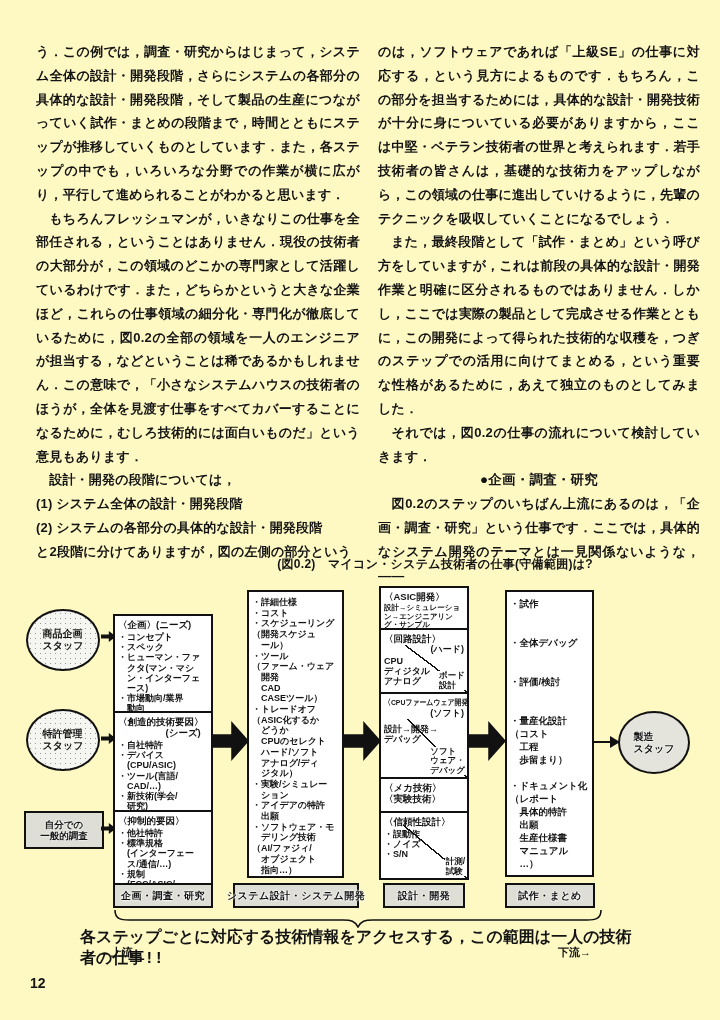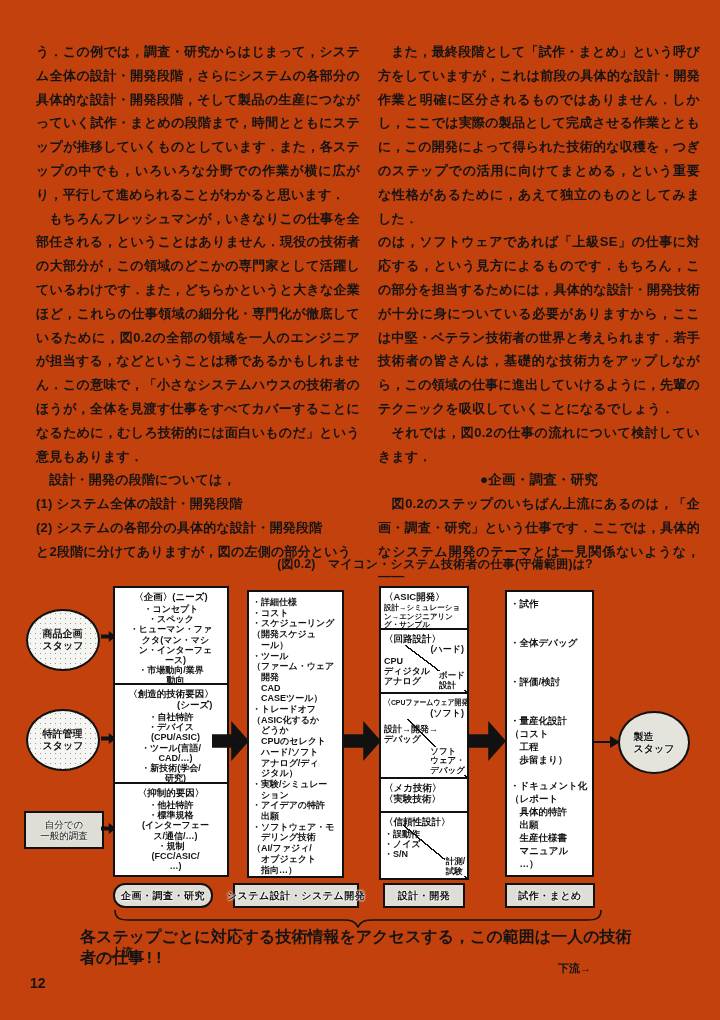--- a/index.html
+++ b/index.html
@@ -1,18 +1,18 @@
 <!DOCTYPE html>
 <html><head>
 <meta charset="utf-8">
 <style>
   * { margin:0; padding:0; box-sizing:border-box; }
   html,body { background:#ffffff; }
   .page {
-    position:relative; width:720px; height:1020px; background:#c2410c;
+    position:relative; width:720px; height:1020px; background:#fef9c3;
     font-family:"Liberation Sans","DejaVu Sans",sans-serif; color:#141414;
     overflow:hidden;
   }
   
   .textcol {
     position:absolute; top:40px; font-size:13px; line-height:23.8px;
     font-weight:600; text-align:justify; letter-spacing:0.2px;
   }
   #left-col  { left:36px;  width:324px; }
   #right-col { left:378px; width:322px; }
@@ -35,38 +35,38 @@
   #input-patent  { left:26px; top:709px; width:74px; height:62px; }
   .hatchbg {
     background-color:#dedeD6;
     background-image:radial-gradient(#4f4f49 22%, transparent 23%),
                      radial-gradient(#4f4f49 22%, transparent 23%);
     background-size:4px 4px; background-position:0 0,2px 2px;
   }
   #input-self {
     position:absolute; left:24px; top:811px; width:80px; height:38px;
     border:2px solid #111; display:flex; align-items:center; justify-content:center;
-    text-align:center; font-size:9.5px; font-weight:400; line-height:11px;
+    text-align:center; font-size:9.5px; font-weight:700; line-height:11px;
     white-space:pre-line; text-shadow:0 0 2px #fff,0 0 2px #fff;
   }
   #output-circle {
     left:618px; top:711px; width:72px; height:63px;
     background-color:#e4e4dc; background-size:3.5px 3.5px;
     text-shadow:0 0 2px #fff,0 0 2px #fff;
   }
   .arrow-sm {
     position:absolute; left:101px; width:15px; height:11px; background:#111;
     clip-path:polygon(0 32%,52% 32%,52% 0,100% 50%,52% 100%,52% 68%,0 68%);
   }
   .arrow-big {
     position:absolute; top:721px; width:37px; height:40px; background:#111;
     clip-path:polygon(0 33%,52% 33%,52% 0,100% 50%,52% 100%,52% 67%,0 67%);
   }
   .colbox { position:absolute; border:2px solid #111; background:#fff; }
-  #col1 { left:113px; top:586px; width:116px; height:291px;text-align:center; }
+  #col1 { left:113px; top:614px; width:100px; height:291px; }
   #col2 { left:247px; top:590px; width:97px;  height:288px; }
   #col3 { left:379px; top:586px; width:90px;  height:294px; }
   #col4 { left:505px; top:590px; width:89px;  height:287px; }
   .sect { position:relative; border-bottom:2px solid #111; padding:3px 3px 2px; overflow:hidden; }
   .sect.last { border-bottom:none; }
   .sec-h { font-size:9.5px; font-weight:700; line-height:11px; white-space:pre-line; }
   .sec-h.tight { font-size:8px; transform:scaleX(0.86); transform-origin:left center; white-space:nowrap; }
   .sec-b { font-size:9px; font-weight:700; line-height:10.2px; white-space:pre-line; margin-top:2px; }
   .sec-b.small { font-size:7.5px; line-height:8.6px; }
   #col2 .sec-b { font-size:9px; line-height:10.7px; }
@@ -81,56 +81,56 @@
   .corner {
     position:absolute; right:2px; bottom:2px; font-size:8.5px; font-weight:700;
     line-height:9.5px; white-space:pre-line; background:#fff; padding-left:1px;
   }
   .stage {
     position:absolute; top:883px; height:25px; border:2px solid #111;
     display:flex; align-items:center; justify-content:center;
     font-weight:700; font-size:10px; letter-spacing:0.5px;
     text-shadow:0 0 2px #fff,0 0 2px #fff,0 0 3px #fff; white-space:nowrap;
   }
-  #stage-1 { left:113px; width:100px;border-radius:12px; }
+  #stage-1 { left:113px; width:100px; }
   #stage-2 { left:233px; width:126px; }
   #stage-3 { left:383px; width:82px; }
   #stage-4 { left:505px; width:90px; }
   #out-line { position:absolute; left:592px; top:741px; width:22px; height:2px; background:#111; }
   #out-head {
     position:absolute; left:610px; top:736px; width:10px; height:12px; background:#111;
     clip-path:polygon(0 0,100% 50%,0 100%);
   }
   #brace-svg { position:absolute; left:113px; top:910px; }
   .fig-note {
     position:absolute; left:80px; top:927px; width:560px; text-align:left;
     font-size:16px; font-weight:700;font-family:Liberation Mono, monospace;
   }
   .flow-dir { position:absolute; font-size:11px; font-weight:700; }
   #upstream  { left:100px; top:945px; }
-  #downstream{ left:558px; top:945px;margin-top:16px; }
+  #downstream{ left:558px; top:945px; }
   .pageno { position:absolute; left:30px; top:975px; font-size:14px; font-weight:700; }
 </style>
 </head>
 <body>
 
 <div class="page">
 
   <div class="textcol" id="left-col">
     <p>う．この例では，調査・研究からはじまって，システム全体の設計・開発段階，さらにシステムの各部分の具体的な設計・開発段階，そして製品の生産につながっていく試作・まとめの段階まで，時間とともにステップが推移していくものとしています．また，各ステップの中でも，いろいろな分野での作業が横に広がり，平行して進められることがわかると思います．</p>
     <p>　もちろんフレッシュマンが，いきなりこの仕事を全部任される，ということはありません．現役の技術者の大部分が，この領域のどこかの専門家として活躍しているわけです．また，どちらかというと大きな企業ほど，これらの仕事領域の細分化・専門化が徹底しているために，図0.2の全部の領域を一人のエンジニアが担当する，などということは稀であるかもしれません．この意味で，「小さなシステムハウスの技術者のほうが，全体を見渡す仕事をすべてカバーすることになるために，むしろ技術的には面白いものだ」という意見もあります．</p>
     <p>　設計・開発の段階については，</p>
     <p>(1) システム全体の設計・開発段階</p>
     <p>(2) システムの各部分の具体的な設計・開発段階</p>
     <p>と2段階に分けてありますが，図の左側の部分という</p>
   </div>
 
   <div class="textcol" id="right-col">
+    <p>のは，ソフトウェアであれば「上級SE」の仕事に対応する，という見方によるものです．もちろん，この部分を担当するためには，具体的な設計・開発技術が十分に身についている必要がありますから，ここは中堅・ベテラン技術者の世界と考えられます．若手技術者の皆さんは，基礎的な技術力をアップしながら，この領域の仕事に進出していけるように，先輩のテクニックを吸収していくことになるでしょう．</p>
     <p>　また，最終段階として「試作・まとめ」という呼び方をしていますが，これは前段の具体的な設計・開発作業と明確に区分されるものではありません．しかし，ここでは実際の製品として完成させる作業とともに，この開発によって得られた技術的な収穫を，つぎのステップでの活用に向けてまとめる，という重要な性格があるために，あえて独立のものとしてみました．</p>
-    <p>のは，ソフトウェアであれば「上級SE」の仕事に対応する，という見方によるものです．もちろん，この部分を担当するためには，具体的な設計・開発技術が十分に身についている必要がありますから，ここは中堅・ベテラン技術者の世界と考えられます．若手技術者の皆さんは，基礎的な技術力をアップしながら，この領域の仕事に進出していけるように，先輩のテクニックを吸収していくことになるでしょう．</p>
     <p>　それでは，図0.2の仕事の流れについて検討していきます．</p>
     <p class="col-heading">●企画・調査・研究</p>
     <p>　図0.2のステップのいちばん上流にあるのは，「企画・調査・研究」という仕事です．ここでは，具体的なシステム開発のテーマとは一見関係ないような，——</p>
   </div>
 
   <div class="fig-title">(図0.2)　マイコン・システム技術者の仕事(守備範囲)は?</div>
 
   <div class="dotcircle" id="input-product">商品企画
 スタッフ</div>
   <div class="dotcircle" id="input-patent">特許管理

